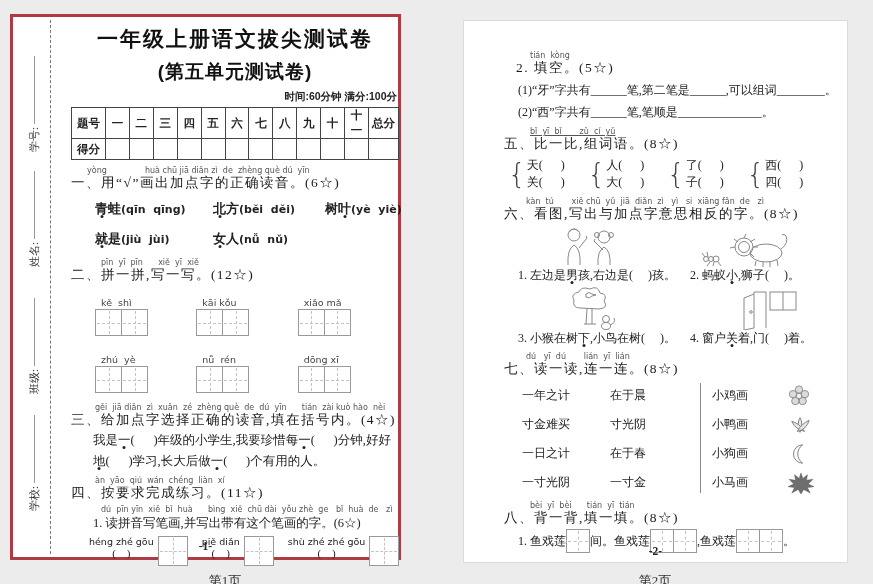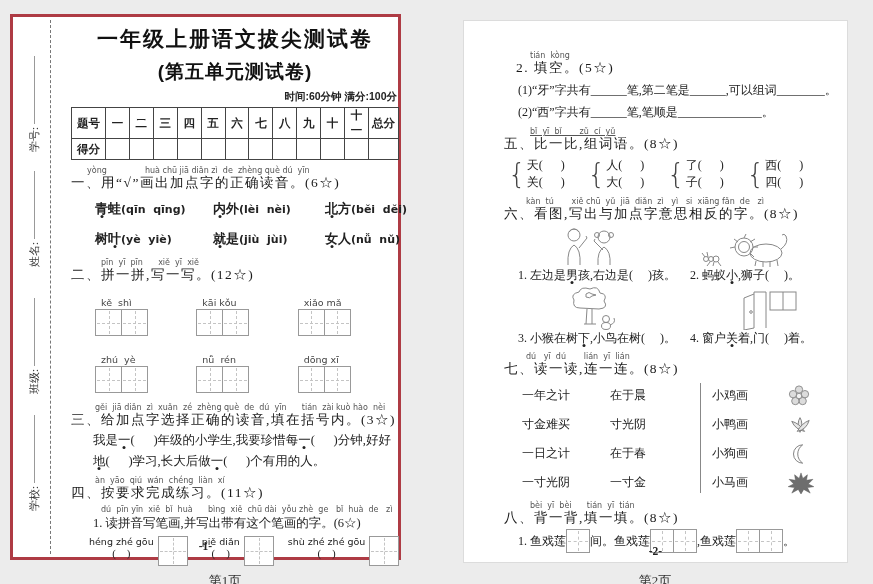--- a/index.html
+++ b/index.html
@@ -124,21 +124,20 @@
             <td></td>
             <td class="clast"></td>
       </tr>
     </tbody>
       </table>
 
     <div class="pin mt6" style="padding-left:16px">yòng               huà chū jiā diǎn zì  de  zhèng què dú  yīn</div>
     <div class="head">一、用“√”画出加点字的正确读音。(6☆)</div>
     <div class="s1grid">
       <div class="s1item"><span></span><span class="jd">青</span><span>蛙</span><span class="opt">(qīn  qīng)</span></div>
-      <div class="s1item"><span></span><span class="jd">内</span><span>外</span><span class="opt">(lèi  nèi)</span></div>
       <div class="s1item"><span></span><span class="jd">北</span><span>方</span><span class="opt">(běi  děi)</span></div>
       <div class="s1item"><span>树</span><span class="jd">叶</span><span></span><span class="opt">(yè  yiè)</span></div>
       <div class="s1item"><span></span><span class="jd">就</span><span>是</span><span class="opt">(jiù  jùi)</span></div>
       <div class="s1item"><span></span><span class="jd">女</span><span>人</span><span class="opt">(nǚ  nǔ)</span></div>
     </div>
 
     <div class="pin mt6" style="padding-left:30px">pīn  yī  pīn      xiě  yī  xiě</div>
     <div class="head">二、拼一拼,写一写。(12☆)</div>
     <div class="wrow">
       <div class="witem"><div class="wpin">kě  shì</div><div class="tpair">
@@ -163,21 +162,21 @@
             <span class="tg"></span>
             <span class="tg"></span>
           </div></div>
       <div class="witem"><div class="wpin">dōng xī</div><div class="tpair">
             <span class="tg"></span>
             <span class="tg"></span>
           </div></div>
     </div>
 
     <div class="pin mt6" style="padding-left:24px">gěi  jiā diǎn  zì  xuǎn  zé  zhèng què  de  dú  yīn      tián  zài kuò hào  nèi</div>
-    <div class="head">三、给加点字选择正确的读音,填在括号内。(3☆)</div>
+    <div class="head">三、给加点字选择正确的读音,填在括号内。(4☆)</div>
     <div class="qline"><span>我是</span><span class="jd">一</span><span>(      )年级的小学生,我要珍惜每</span><span class="jd">一</span><span>(      )分钟,好好</span></div>
     <div class="qline"><span></span><span class="jd">地</span><span>(      )学习,长大后做</span><span class="jd">一</span><span>(      )个有用的人。</span></div>
 
     <div class="pin mt6" style="padding-left:24px">àn  yāo  qiú  wán  chéng  liàn  xí</div>
     <div class="head">四、按要求完成练习。(11☆)</div>
     <div class="pin mt4" style="padding-left:30px">dú  pīn yīn  xiě  bǐ  huà      bìng  xiě  chū dài  yǒu zhè  ge   bǐ  huà  de   zì</div>
     <div class="qline" style="margin-top:1px">1. 读拼音写笔画,并写出带有这个笔画的字。(6☆)</div>
     <div class="strokes">
       <div class="stroke-item">
           <div>

